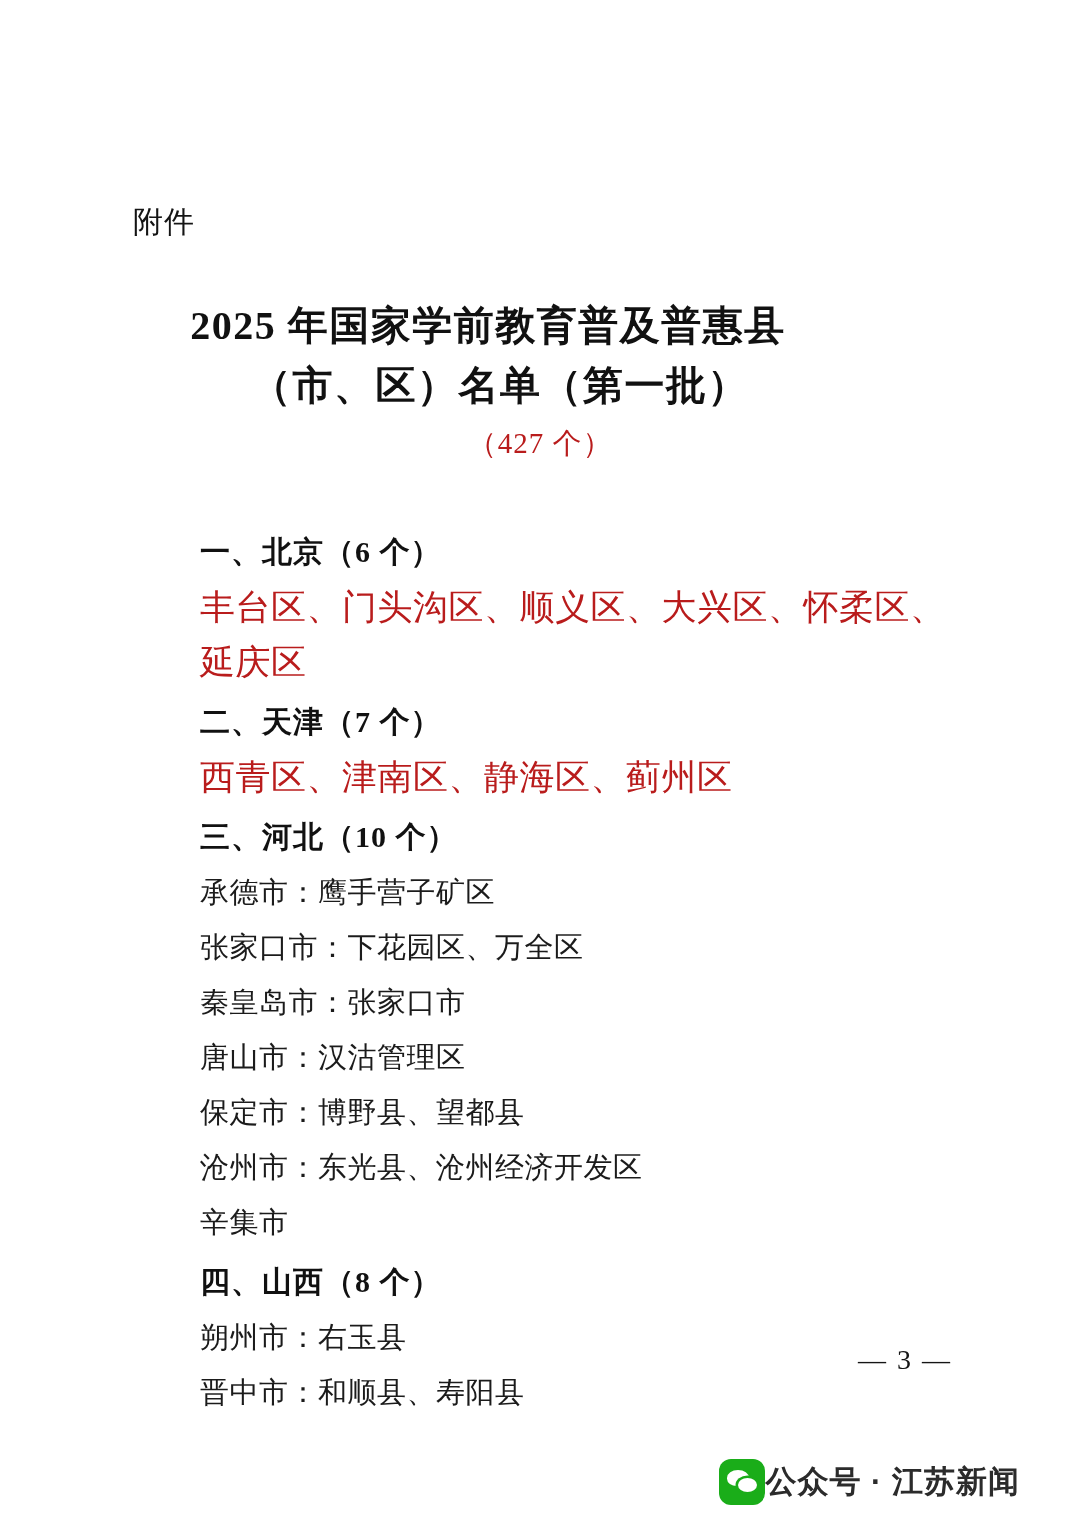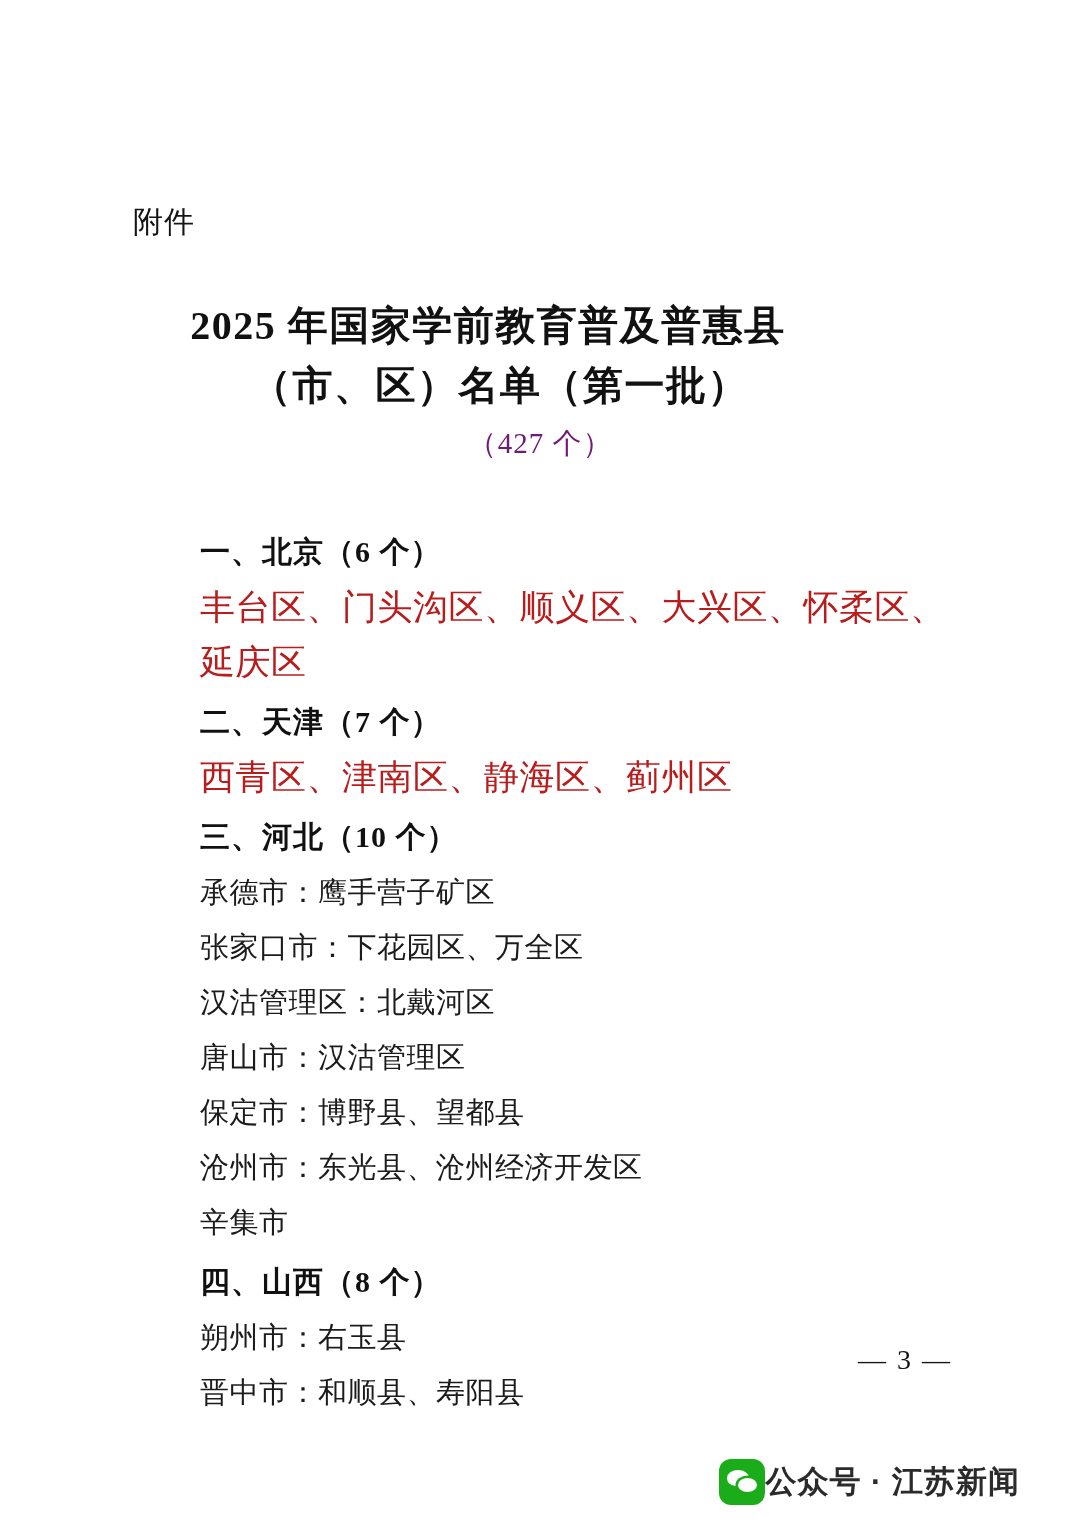--- a/index.html
+++ b/index.html
@@ -50,21 +50,21 @@
     padding-left: 24px;
   }
 
   .doc-count {
     position: absolute;
     left: 0;
     top: 420px;
     width: 1080px;
     text-align: center;
     font-size: 29px;
-    color: #701a75;
+    color: #b91c1c;
     letter-spacing: 1px;
   }
 
   .content {
     position: absolute;
     left: 200px;
     top: 520px;
     width: 760px;
   }
 
@@ -159,21 +159,21 @@
 
     <div class="section-heading">一、北京（6 个）</div>
     <div class="section-body">丰台区、门头沟区、顺义区、大兴区、怀柔区、延庆区</div>
 
     <div class="section-heading">二、天津（7 个）</div>
     <div class="section-body">西青区、津南区、静海区、蓟州区</div>
 
     <div class="section-heading">三、河北（10 个）</div>
     <div class="entry">承德市：鹰手营子矿区</div>
     <div class="entry">张家口市：下花园区、万全区</div>
-    <div class="entry">汉沽管理区：北戴河区</div>
+    <div class="entry">秦皇岛市：张家口市</div>
     <div class="entry">唐山市：汉沽管理区</div>
     <div class="entry">保定市：博野县、望都县</div>
     <div class="entry">沧州市：东光县、沧州经济开发区</div>
     <div class="entry">辛集市</div>
 
     <div class="section-heading">四、山西（8 个）</div>
     <div class="entry">朔州市：右玉县</div>
     <div class="entry">晋中市：和顺县、寿阳县</div>
 
   </div>

